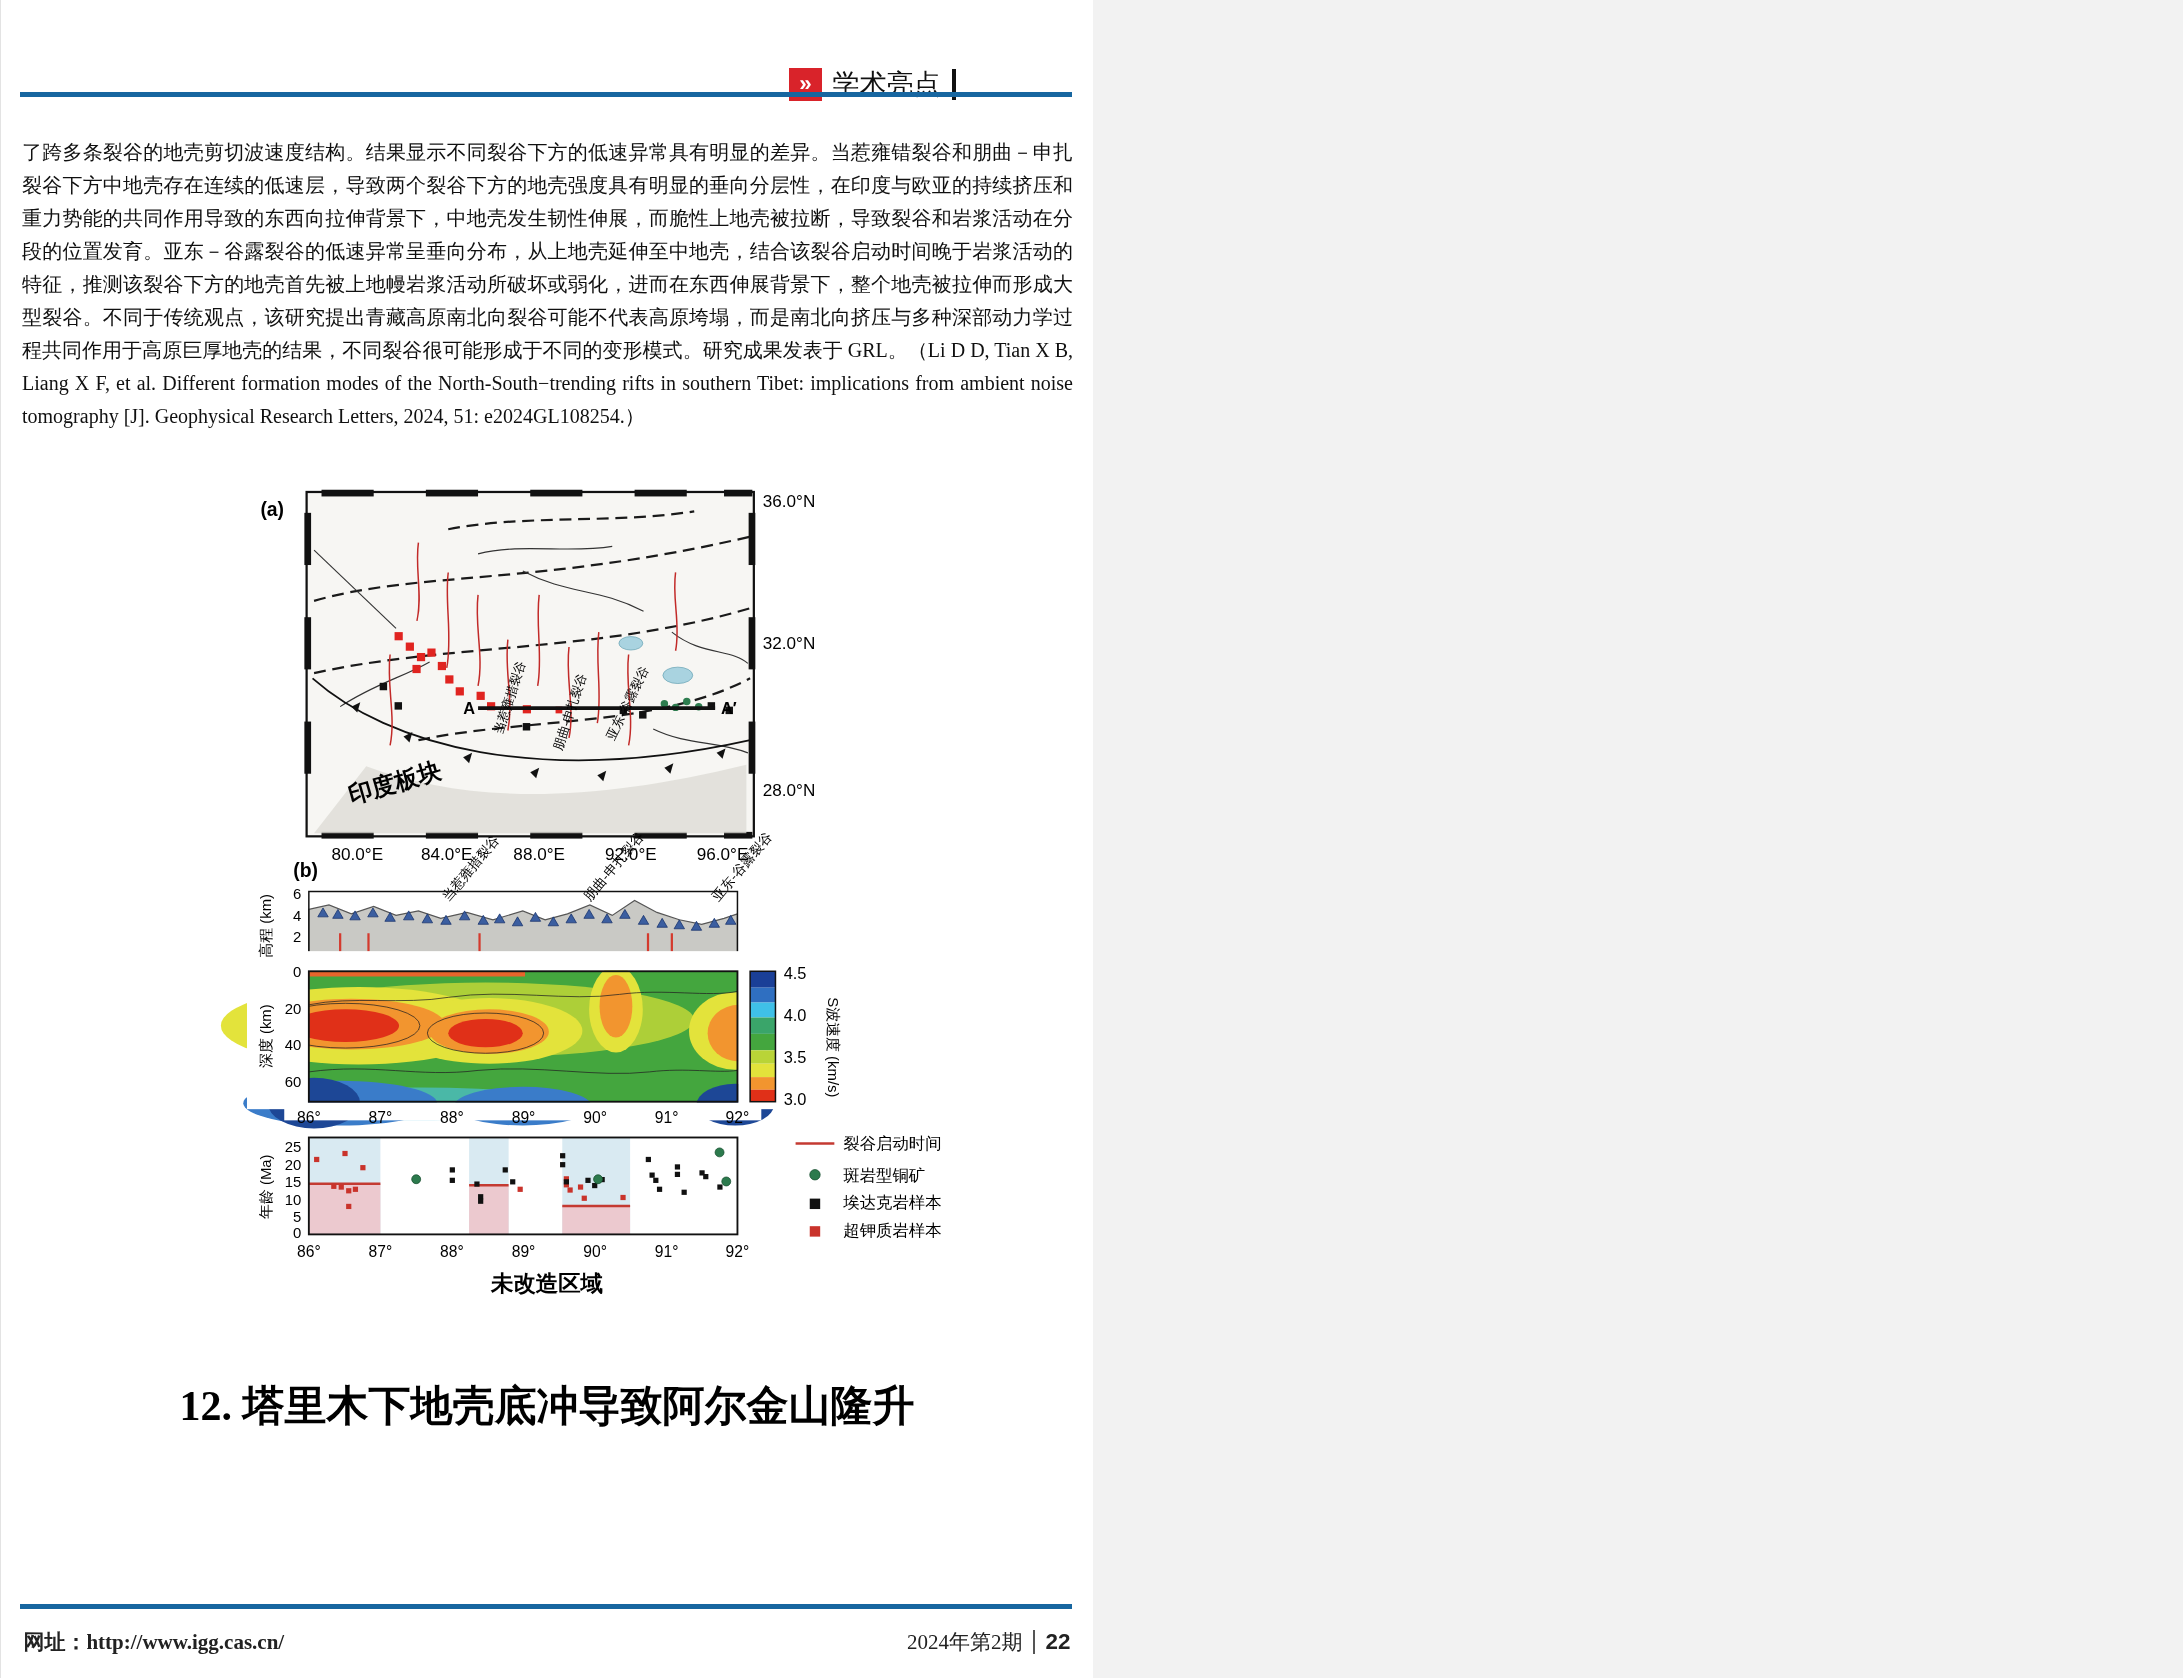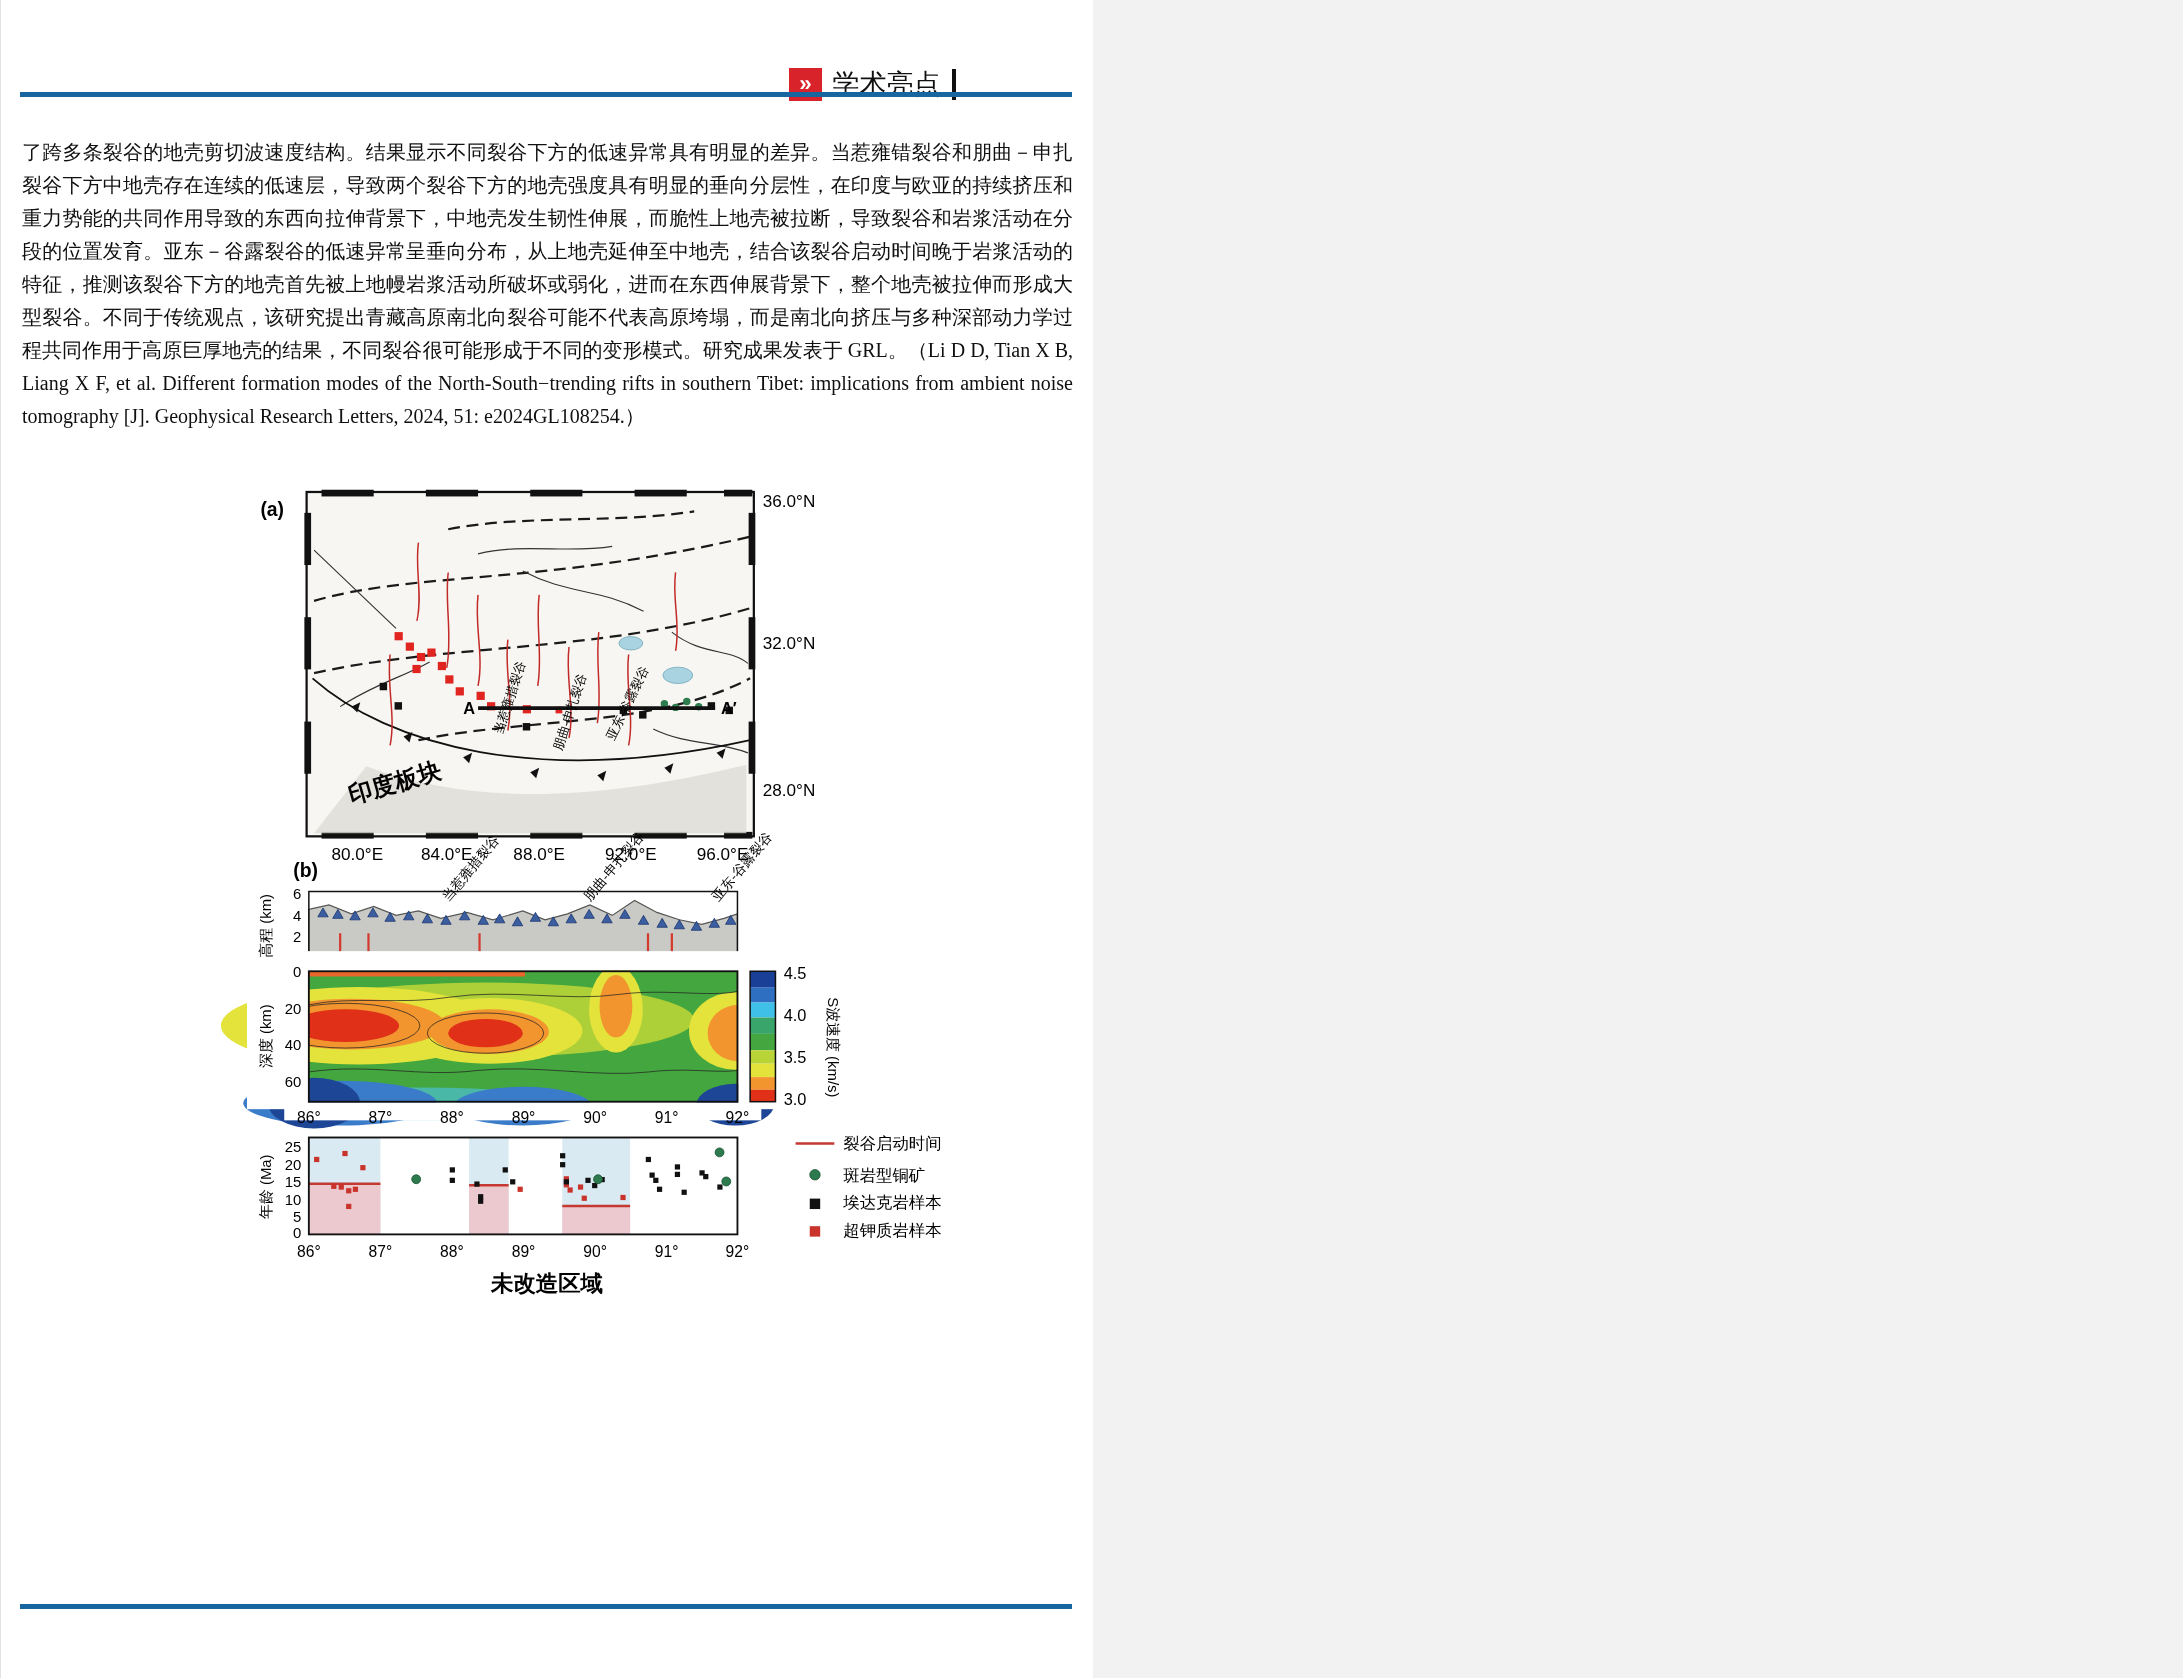--- a/index.html
+++ b/index.html
@@ -615,17 +615,24 @@
         <text x="1130" y="1010">超钾质岩样本</text>
       </g>
     </g>
   </svg>
   </div>
 
   <div class="abs caption" style="left:0;top:1267px;width:1092px;line-height:33px;">
     <div>未改造区域</div>
   </div>
 
+  <div class="abs h-title" style="left:0;top:1377px;width:1092px;">12.  塔里木下地壳底冲导致阿尔金山隆升</div>
 
 
   <div class="bluerule" style="left:18.6px;top:1604px;width:1052px;"></div>
+  <div class="footrow">
+    <div style="font-weight:bold;">网址：http://www.igg.cas.cn/</div>
+    <div>
+      <span>2024年第2期</span><span class="fsep"></span><span class="pgnum">22</span>
+    </div>
+  </div>
 </div>
 
 
 </body></html>

